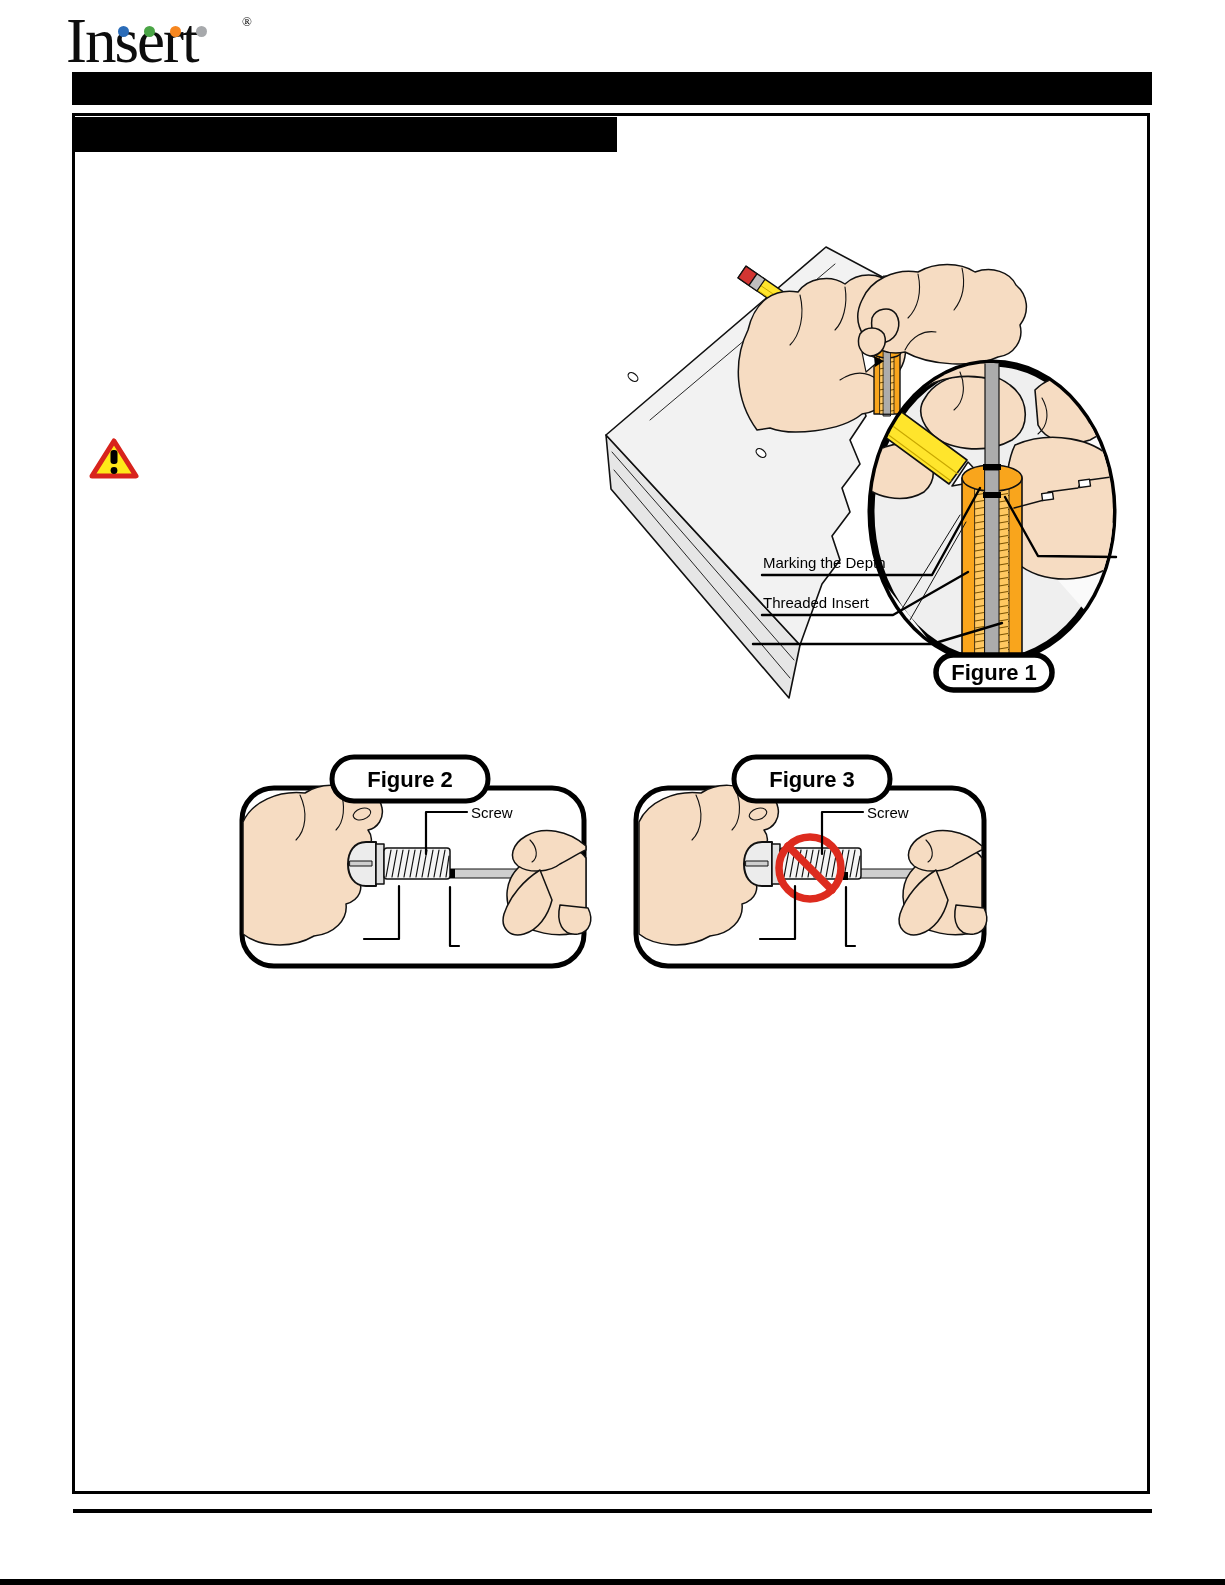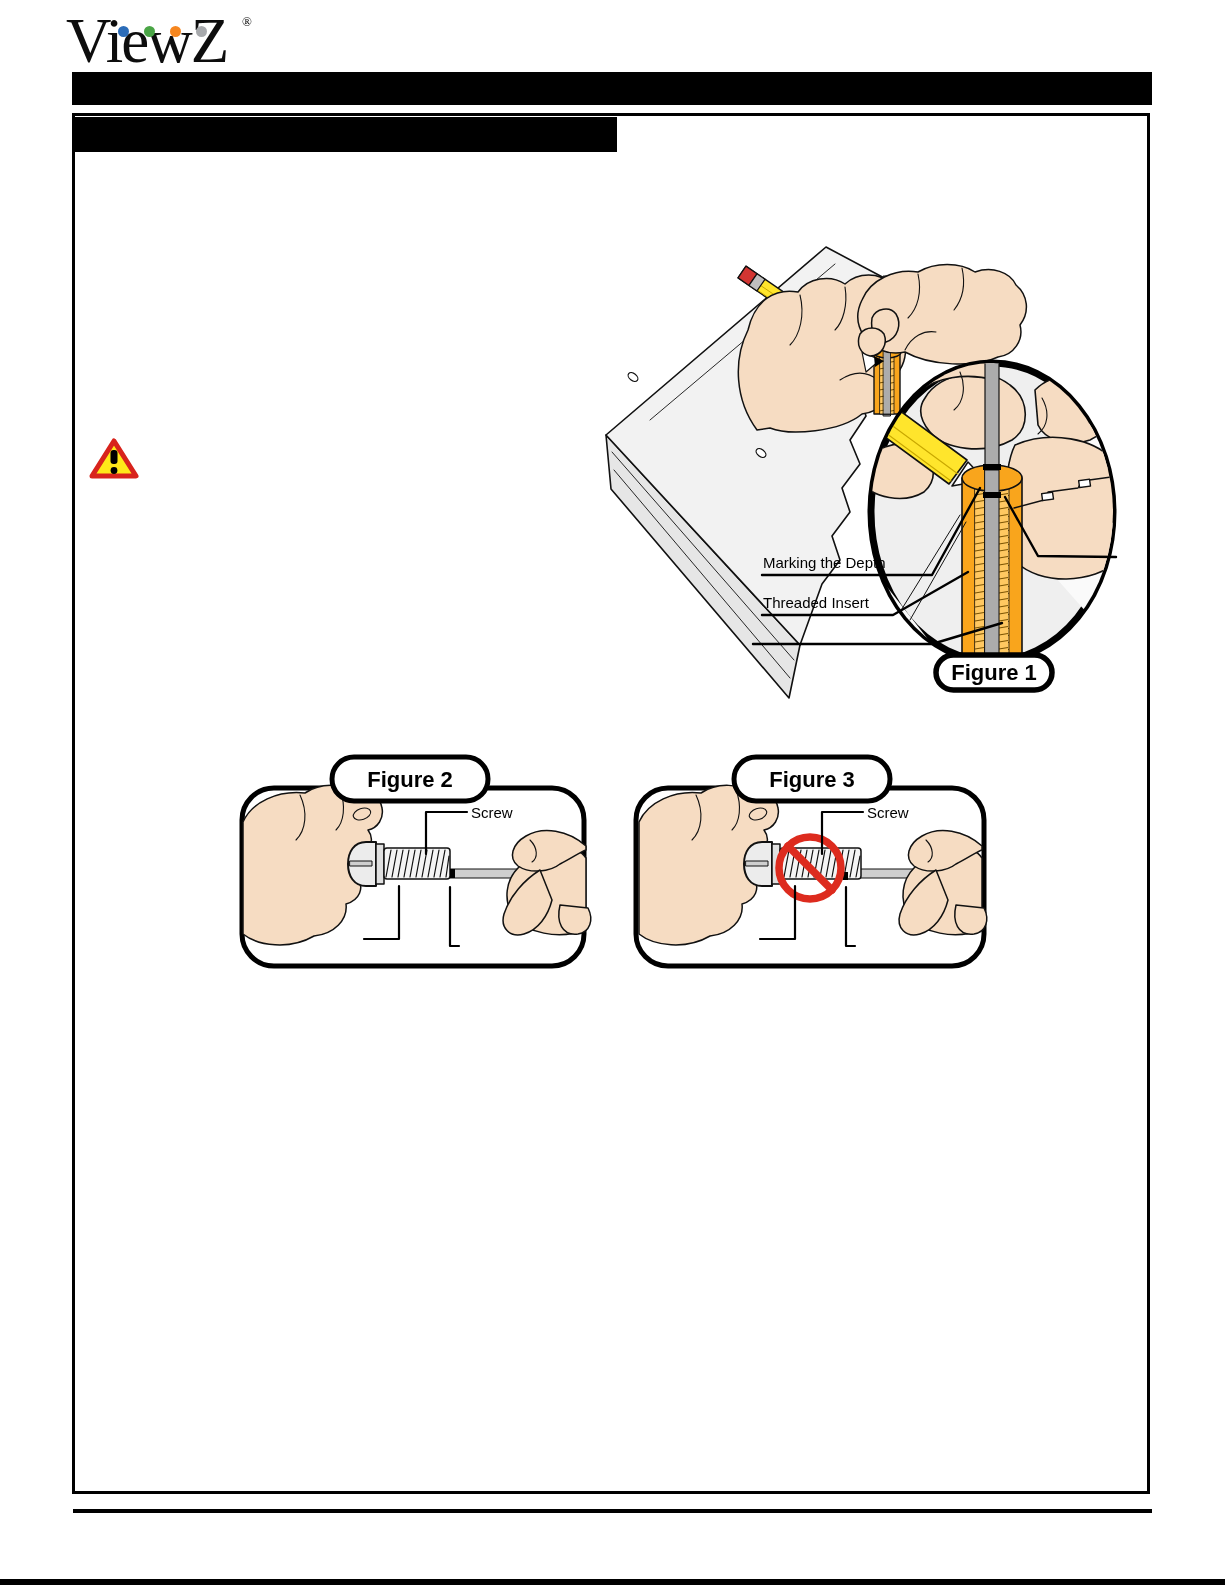--- a/index.html
+++ b/index.html
@@ -22,21 +22,21 @@
   svg text{font-family:"Liberation Sans",sans-serif;fill:#000;}
   .cap{font-size:22px;font-weight:600;}
   .lbl{font-size:15px;}
 </style>
 </head>
 <body>
 
 <div id="page">
 
   <div id="logo">
-    <span class="word">ViewZ</span>
+    <span class="word">Insert</span>
     <span class="reg">®</span>
     <span class="dot" style="left:54px;background:#2b6cb8"></span>
     <span class="dot" style="left:80px;background:#4aa546"></span>
     <span class="dot" style="left:106px;background:#f6861f"></span>
     <span class="dot" style="left:132px;background:#a7a9ac"></span>
   </div>
 
   <div class="bar" style="left:72px;top:72px;width:1080px;height:33px;"></div>
 
   <div id="content-box"></div>

